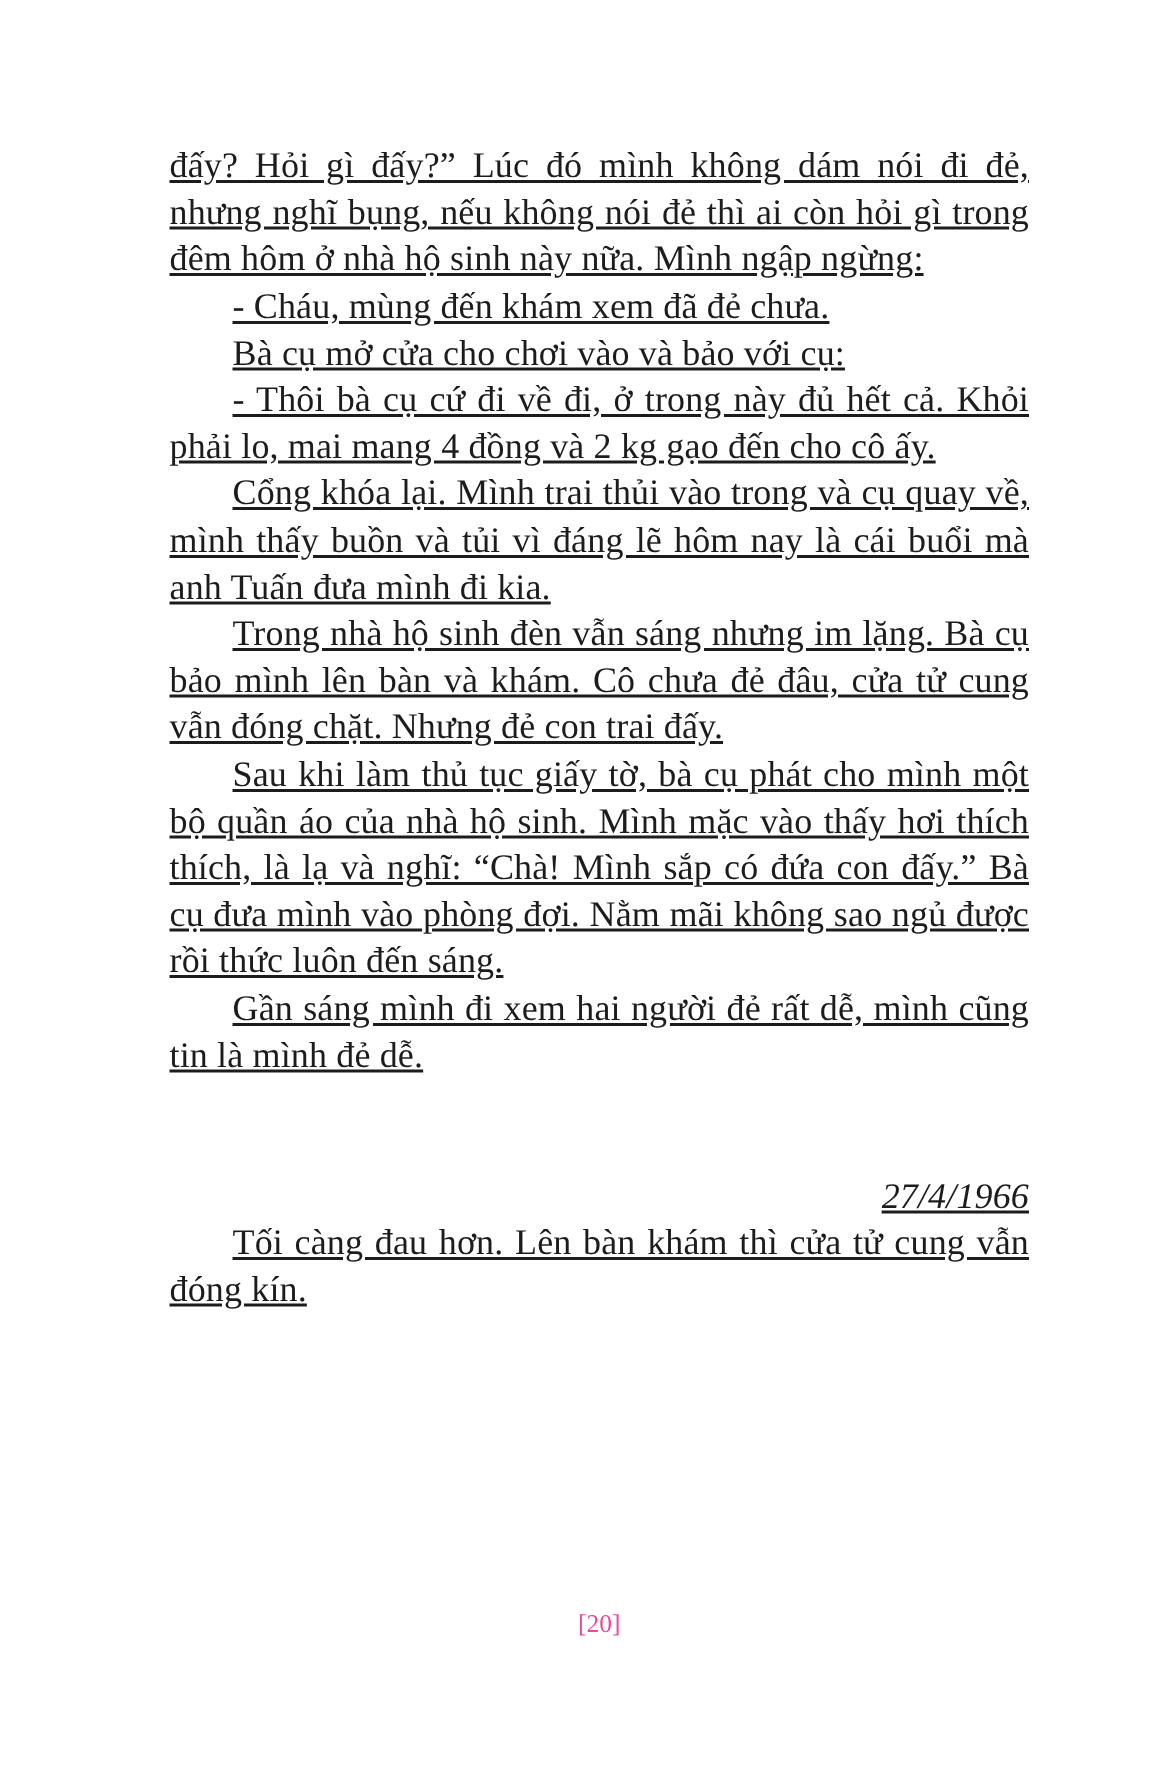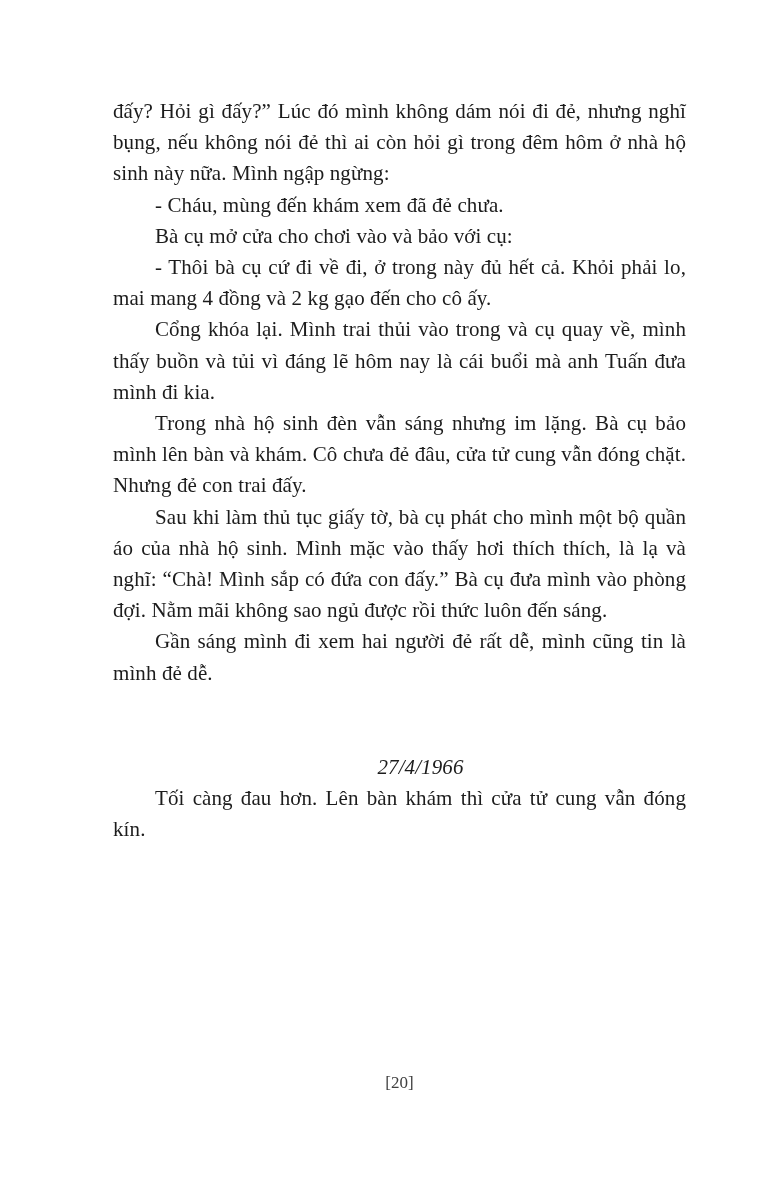--- a/index.html
+++ b/index.html
@@ -24,43 +24,44 @@
     background: #ffffff;
   }
   .text-block {
     position: absolute;
     top: 96px;
     left: 113px;
     width: 573px;
   }
   .text-block p {
     margin: 0;
-    font-size: 21px;
+    font-size: 24px;
     line-height: 31.2px;
     text-align: justify;
     text-indent: 42px;
     letter-spacing: 0.1px;
+    text-decoration: underline;
   }
   .text-block p.no-indent {
     text-indent: 0;
   }
   .text-block p.date {
     font-style: italic;
     margin-top: 63px;
-    text-align: center;
+    text-align: right;
   }
   .page-number {
     position: absolute;
     top: 1072px;
     left: 113px;
     width: 573px;
     text-align: center;
     font-size: 17px;
     line-height: 22px;
-    color: #404040;
+    color: #ec4899;
   }
 </style>
 </head>
 <body>
 
 <div class="page">
 
   <div class="text-block">
     <p class="no-indent">đấy? Hỏi gì đấy?” Lúc đó mình không dám nói đi đẻ, nhưng nghĩ bụng, nếu không nói đẻ thì ai còn hỏi gì trong đêm hôm ở nhà hộ sinh này nữa. Mình ngập ngừng:</p>
     <p>- Cháu, mùng đến khám xem đã đẻ chưa.</p>

